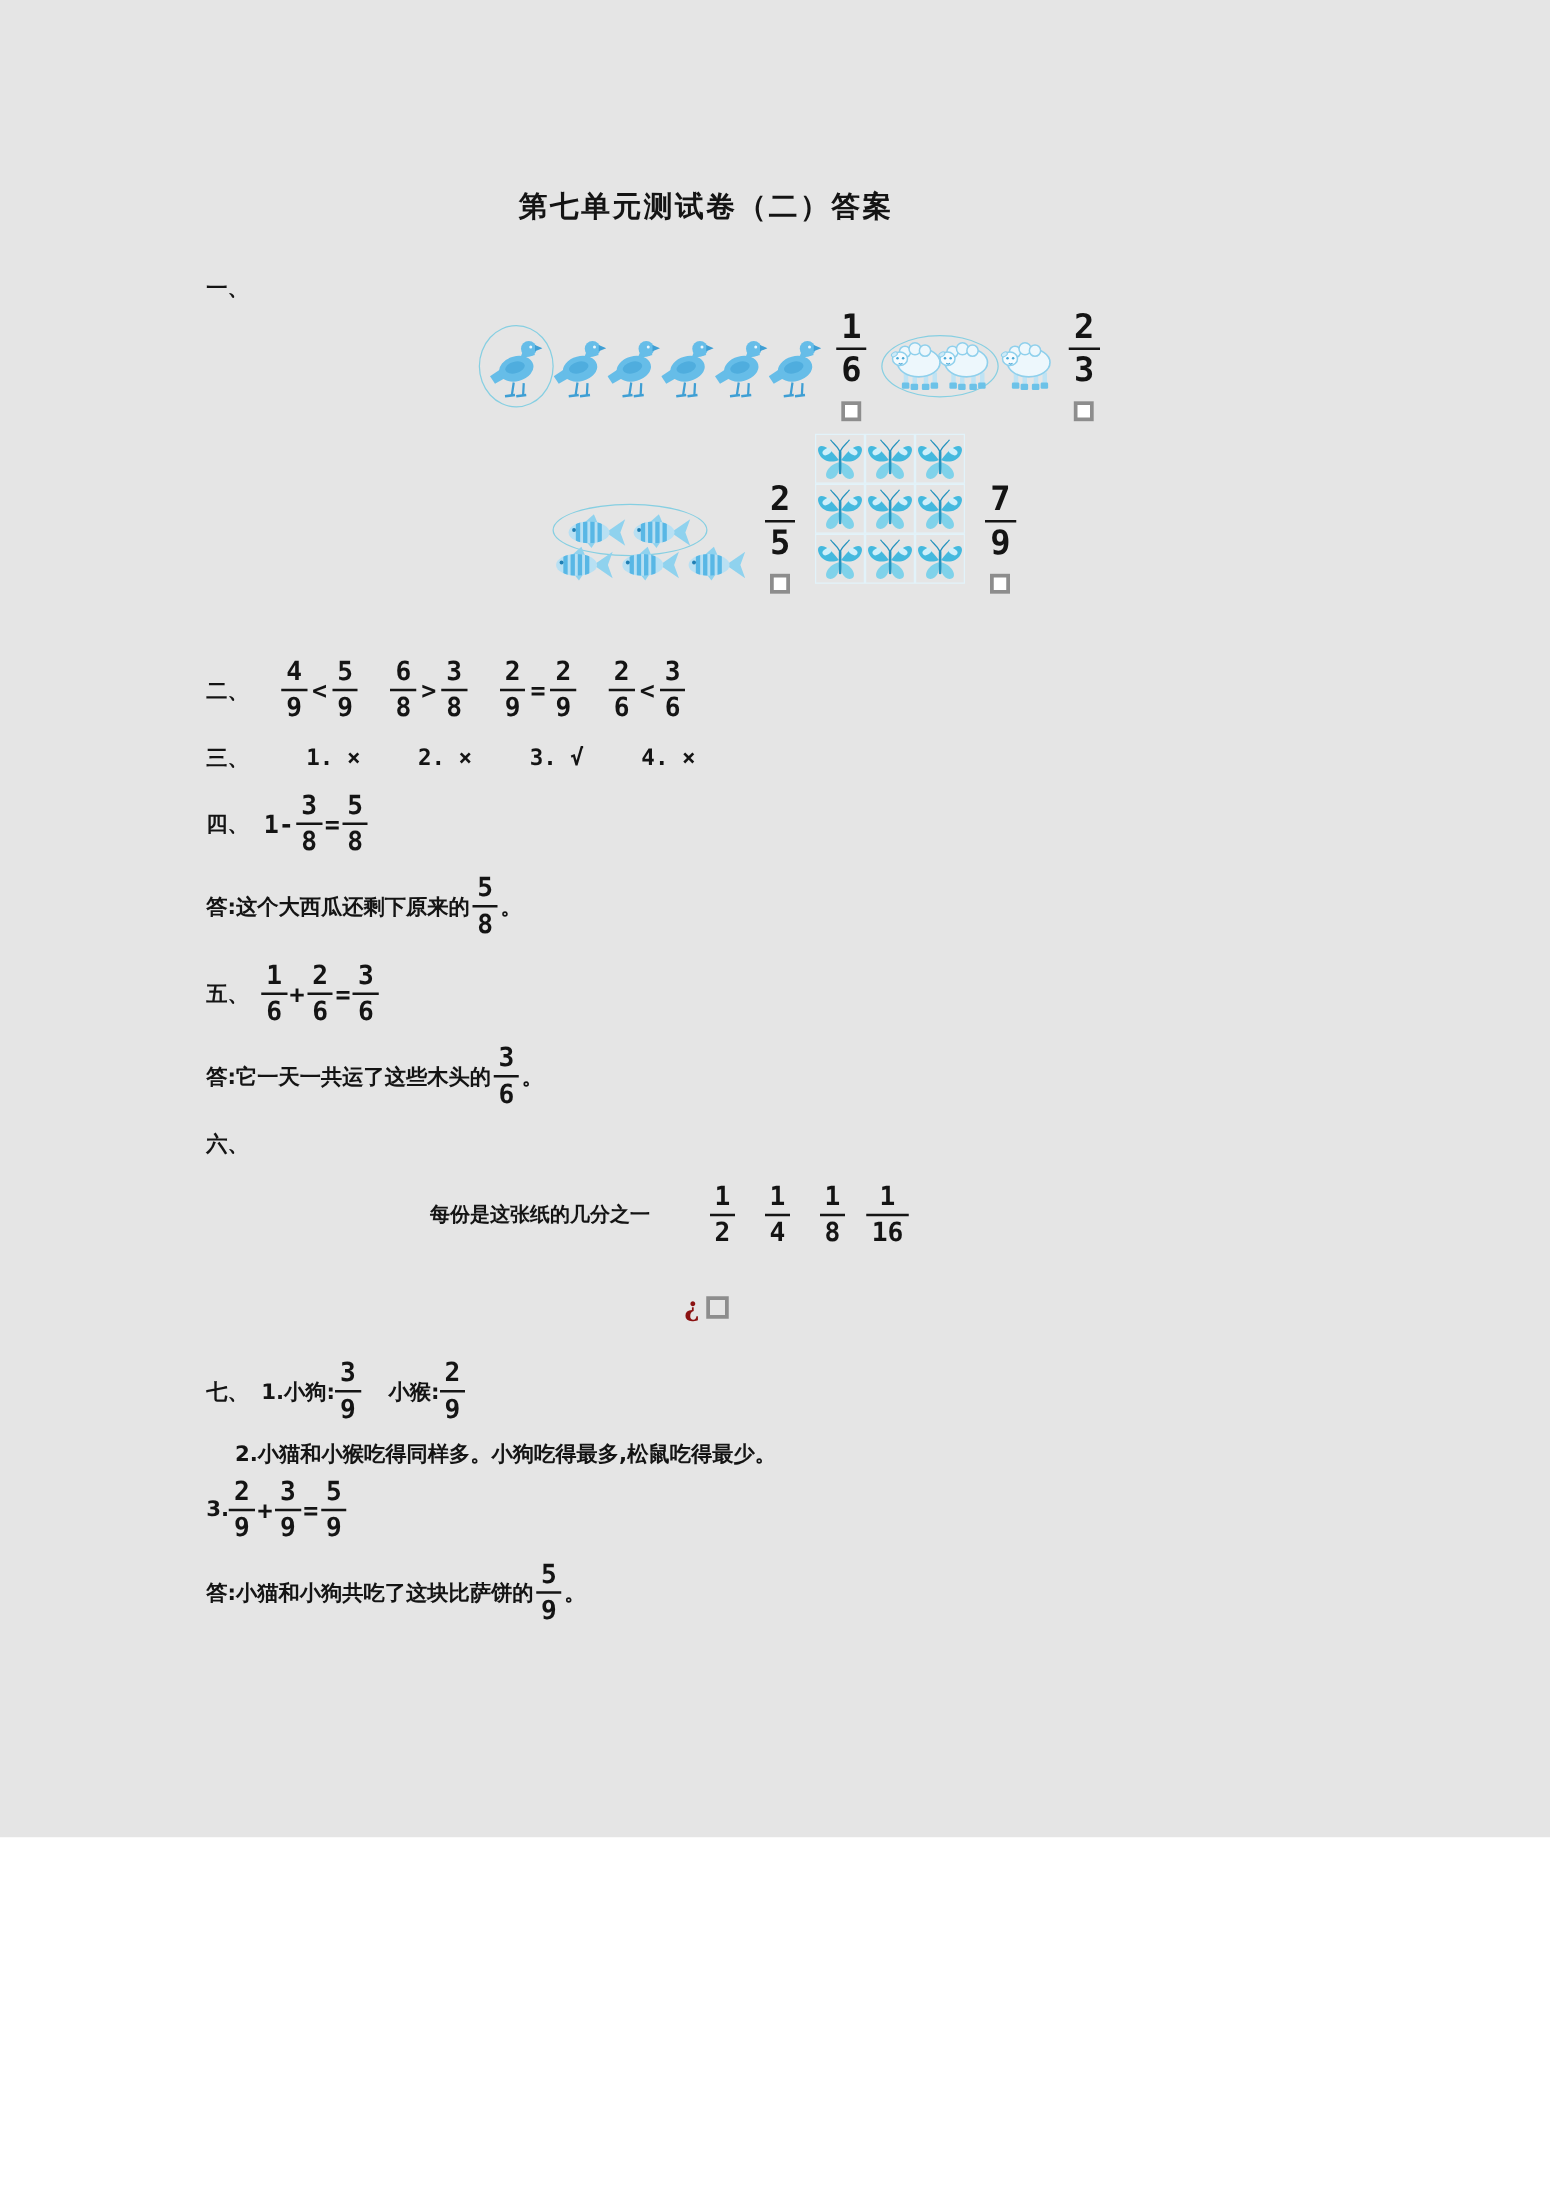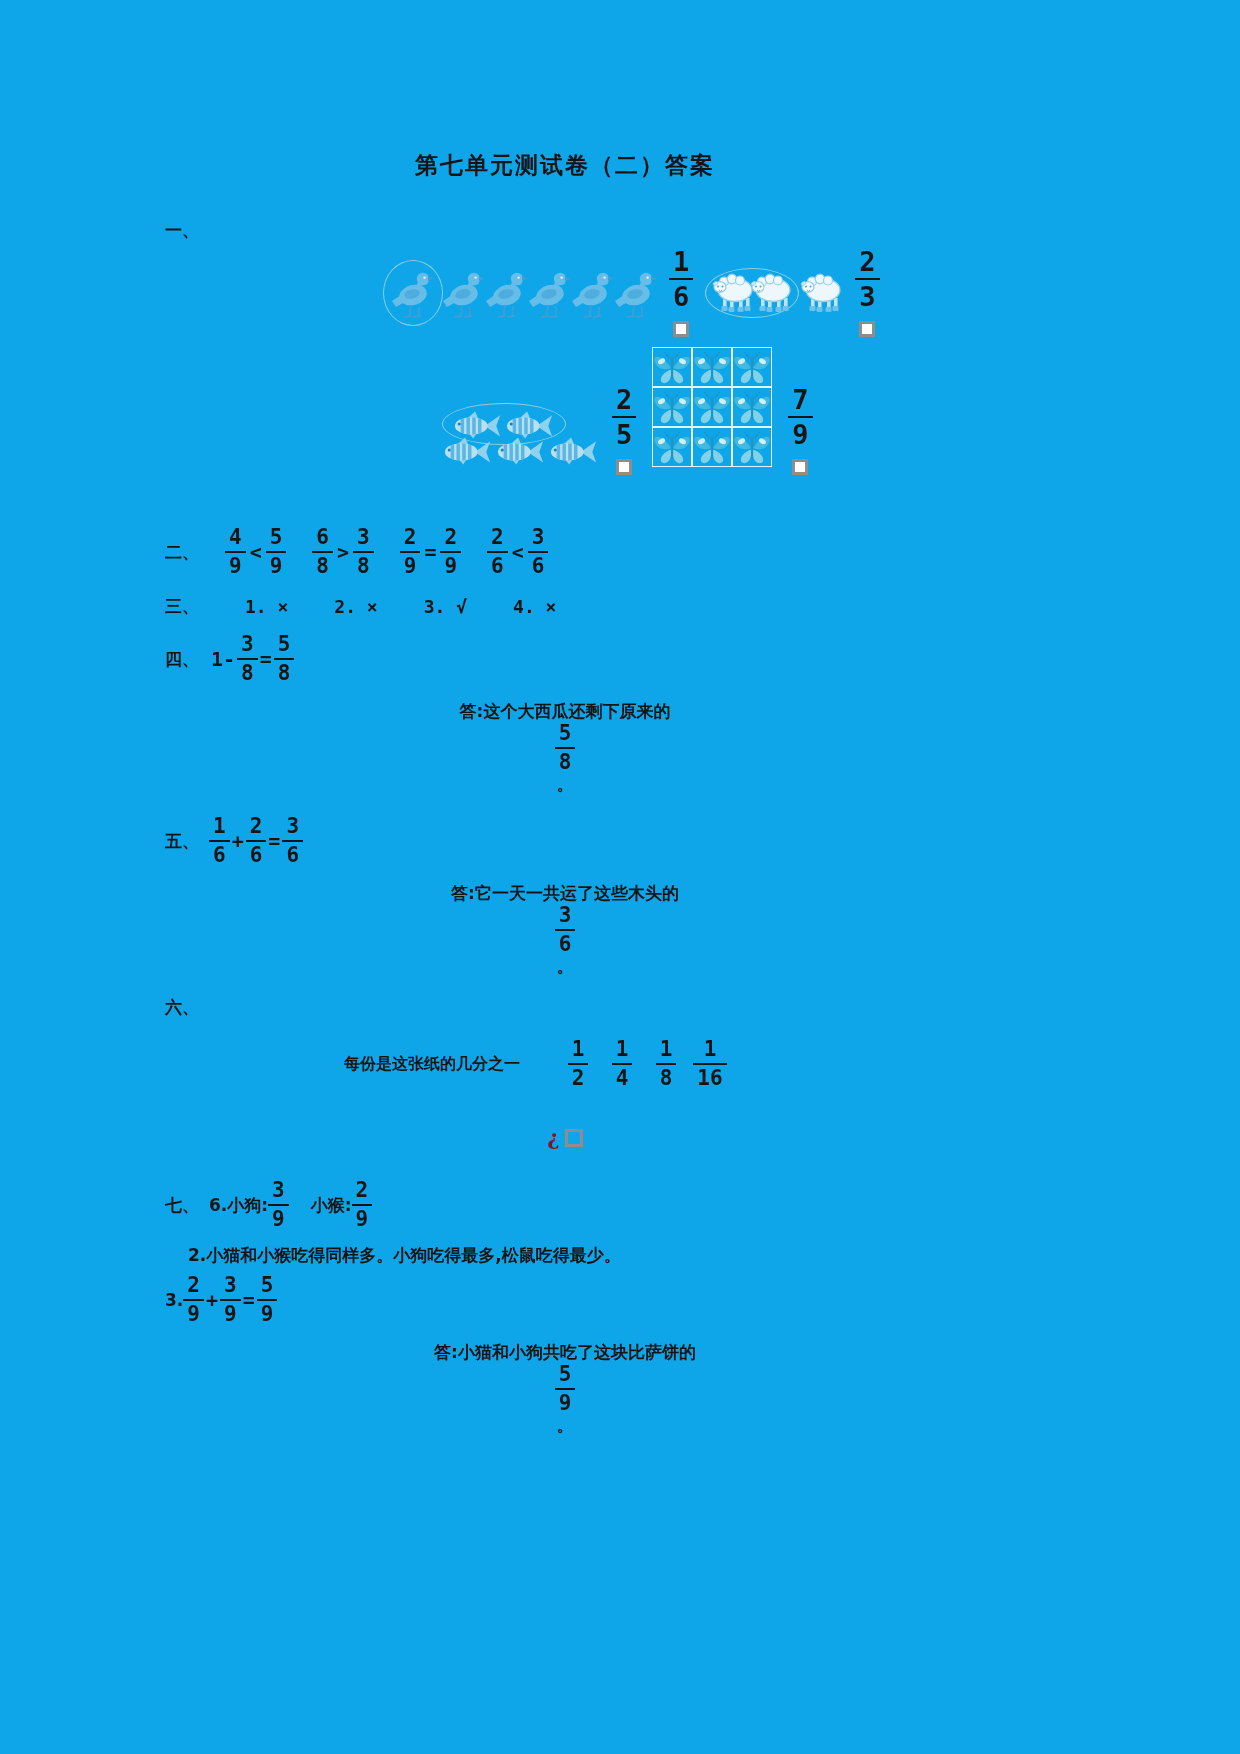--- a/index.html
+++ b/index.html
@@ -1,19 +1,19 @@
 <!DOCTYPE html>
 <html><head>
 <meta charset="utf-8">
 <style>
   html,body{margin:0;padding:0;background:#fff;}
   .page{
     position:relative;
-    width:1240px;height:1754px;
-    background:#0ea5e9;
+    width:1240px;height:1470px;
+    background:#e5e5e5;
     color:#141414;
     font-family:"DejaVu Sans", sans-serif;
     overflow:hidden;
   }
   .defs{position:absolute;width:0;height:0;overflow:hidden;}
   .content{padding:150px 0 0 165px;width:800px;}
 
   .title{
     margin:0;
     text-align:center;
@@ -76,21 +76,21 @@
     font-weight:700;font-size:20px;margin:0 2px;white-space:pre;
   }
 
   
   .sec2{margin-top:52px;gap:26px;}
   .cmp{display:inline-flex;align-items:center;gap:2px;}
   .sec3{margin-top:18px;gap:46px;}
   .judge{font-family:"DejaVu Sans Mono", monospace;font-size:18px;font-weight:700;}
   .sec4{margin-top:16px;}
   .sec5{margin-top:20px;}
-  .ans{margin-top:16px;flex-direction:column;}
+  .ans{margin-top:16px;}
   .ans .frac-md{margin:0 2px;}
   .mr{margin-right:10px;}
 
   
   .fold-table{border-collapse:collapse;margin:8px 0 0 85px;}
   .fold-table td{padding:4px 0;vertical-align:middle;}
   .fold-table .tl{
     width:270px;text-align:right;font-size:16px;font-weight:700;white-space:nowrap;
   }
   .fold-table .num{
@@ -431,21 +431,21 @@
       </tr>
     </tbody>
       </table>
 
     <div class="qline">
       <span class="qmark">¿</span><span class="qbox"></span>
     </div>
 
     <div class="row sec7a">
       <span class="sec-marker mr">七、</span>
-      <span>6.小狗:</span>
+      <span>1.小狗:</span>
       <span class="frac frac-md">
           <span class="fn">3</span>
           <span class="fd">9</span>
         </span>
       <span class="gap"></span>
       <span>小猴:</span>
       <span class="frac frac-md">
           <span class="fn">2</span>
           <span class="fd">9</span>
         </span>

